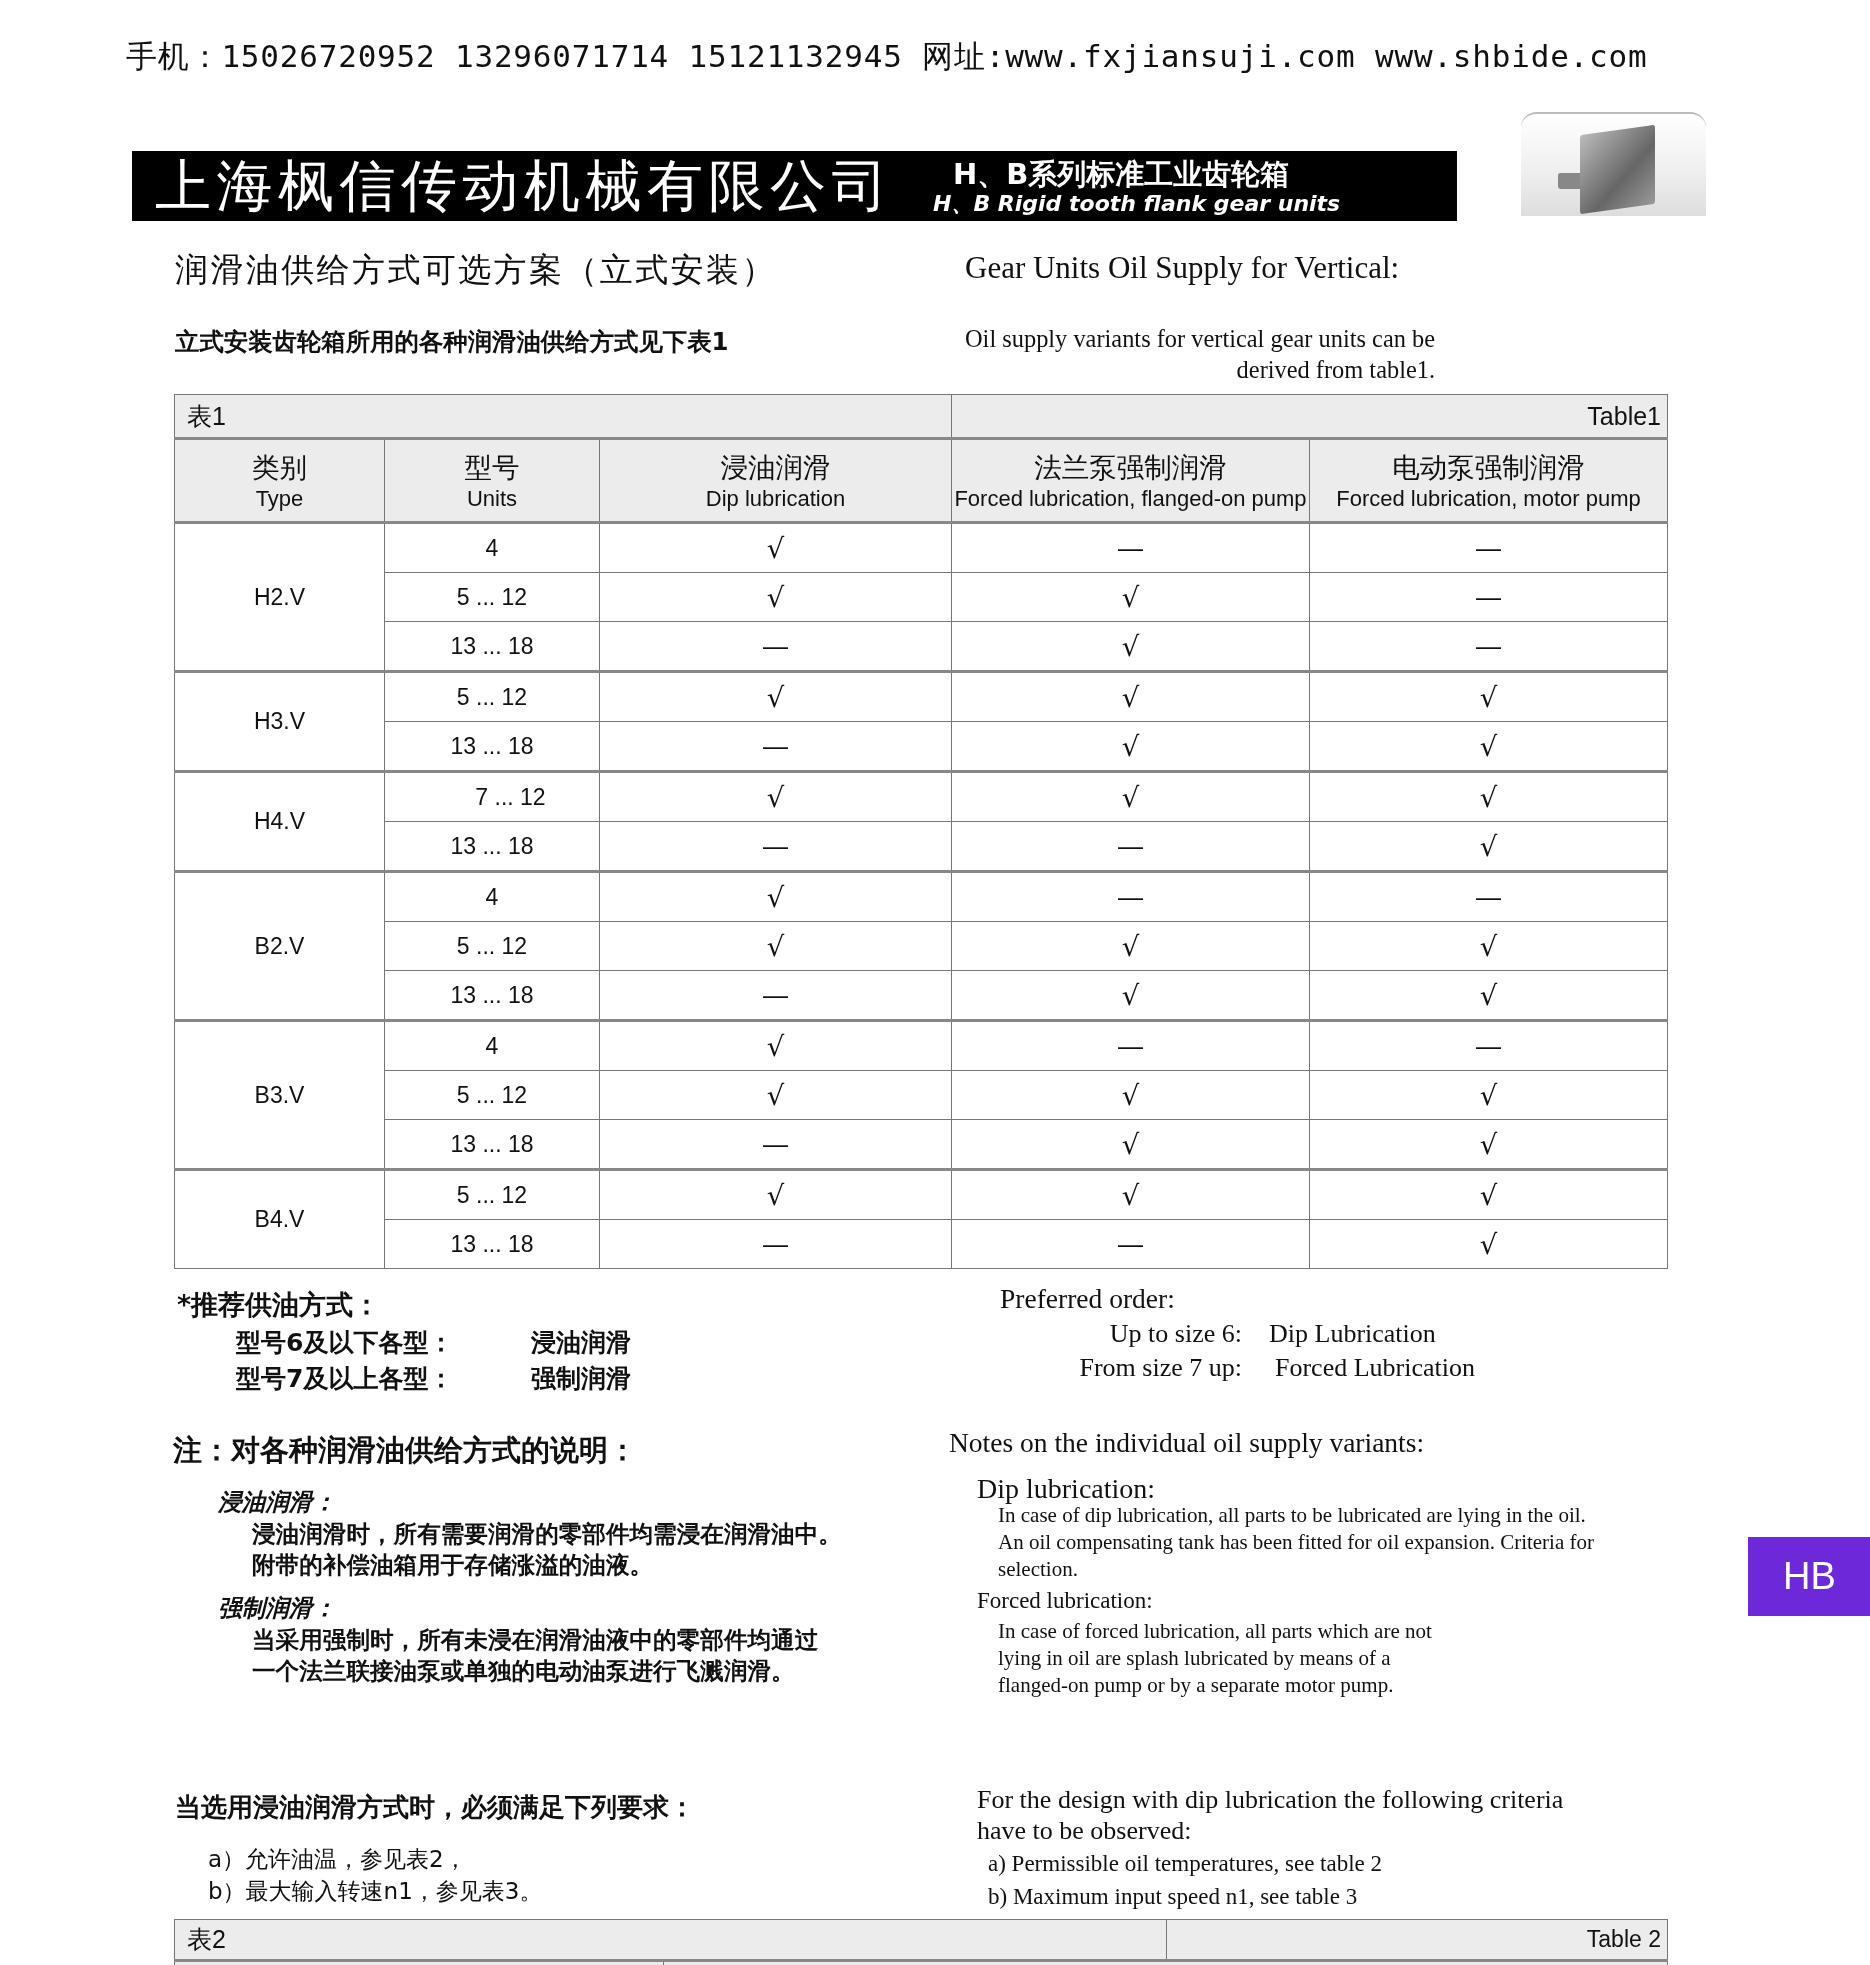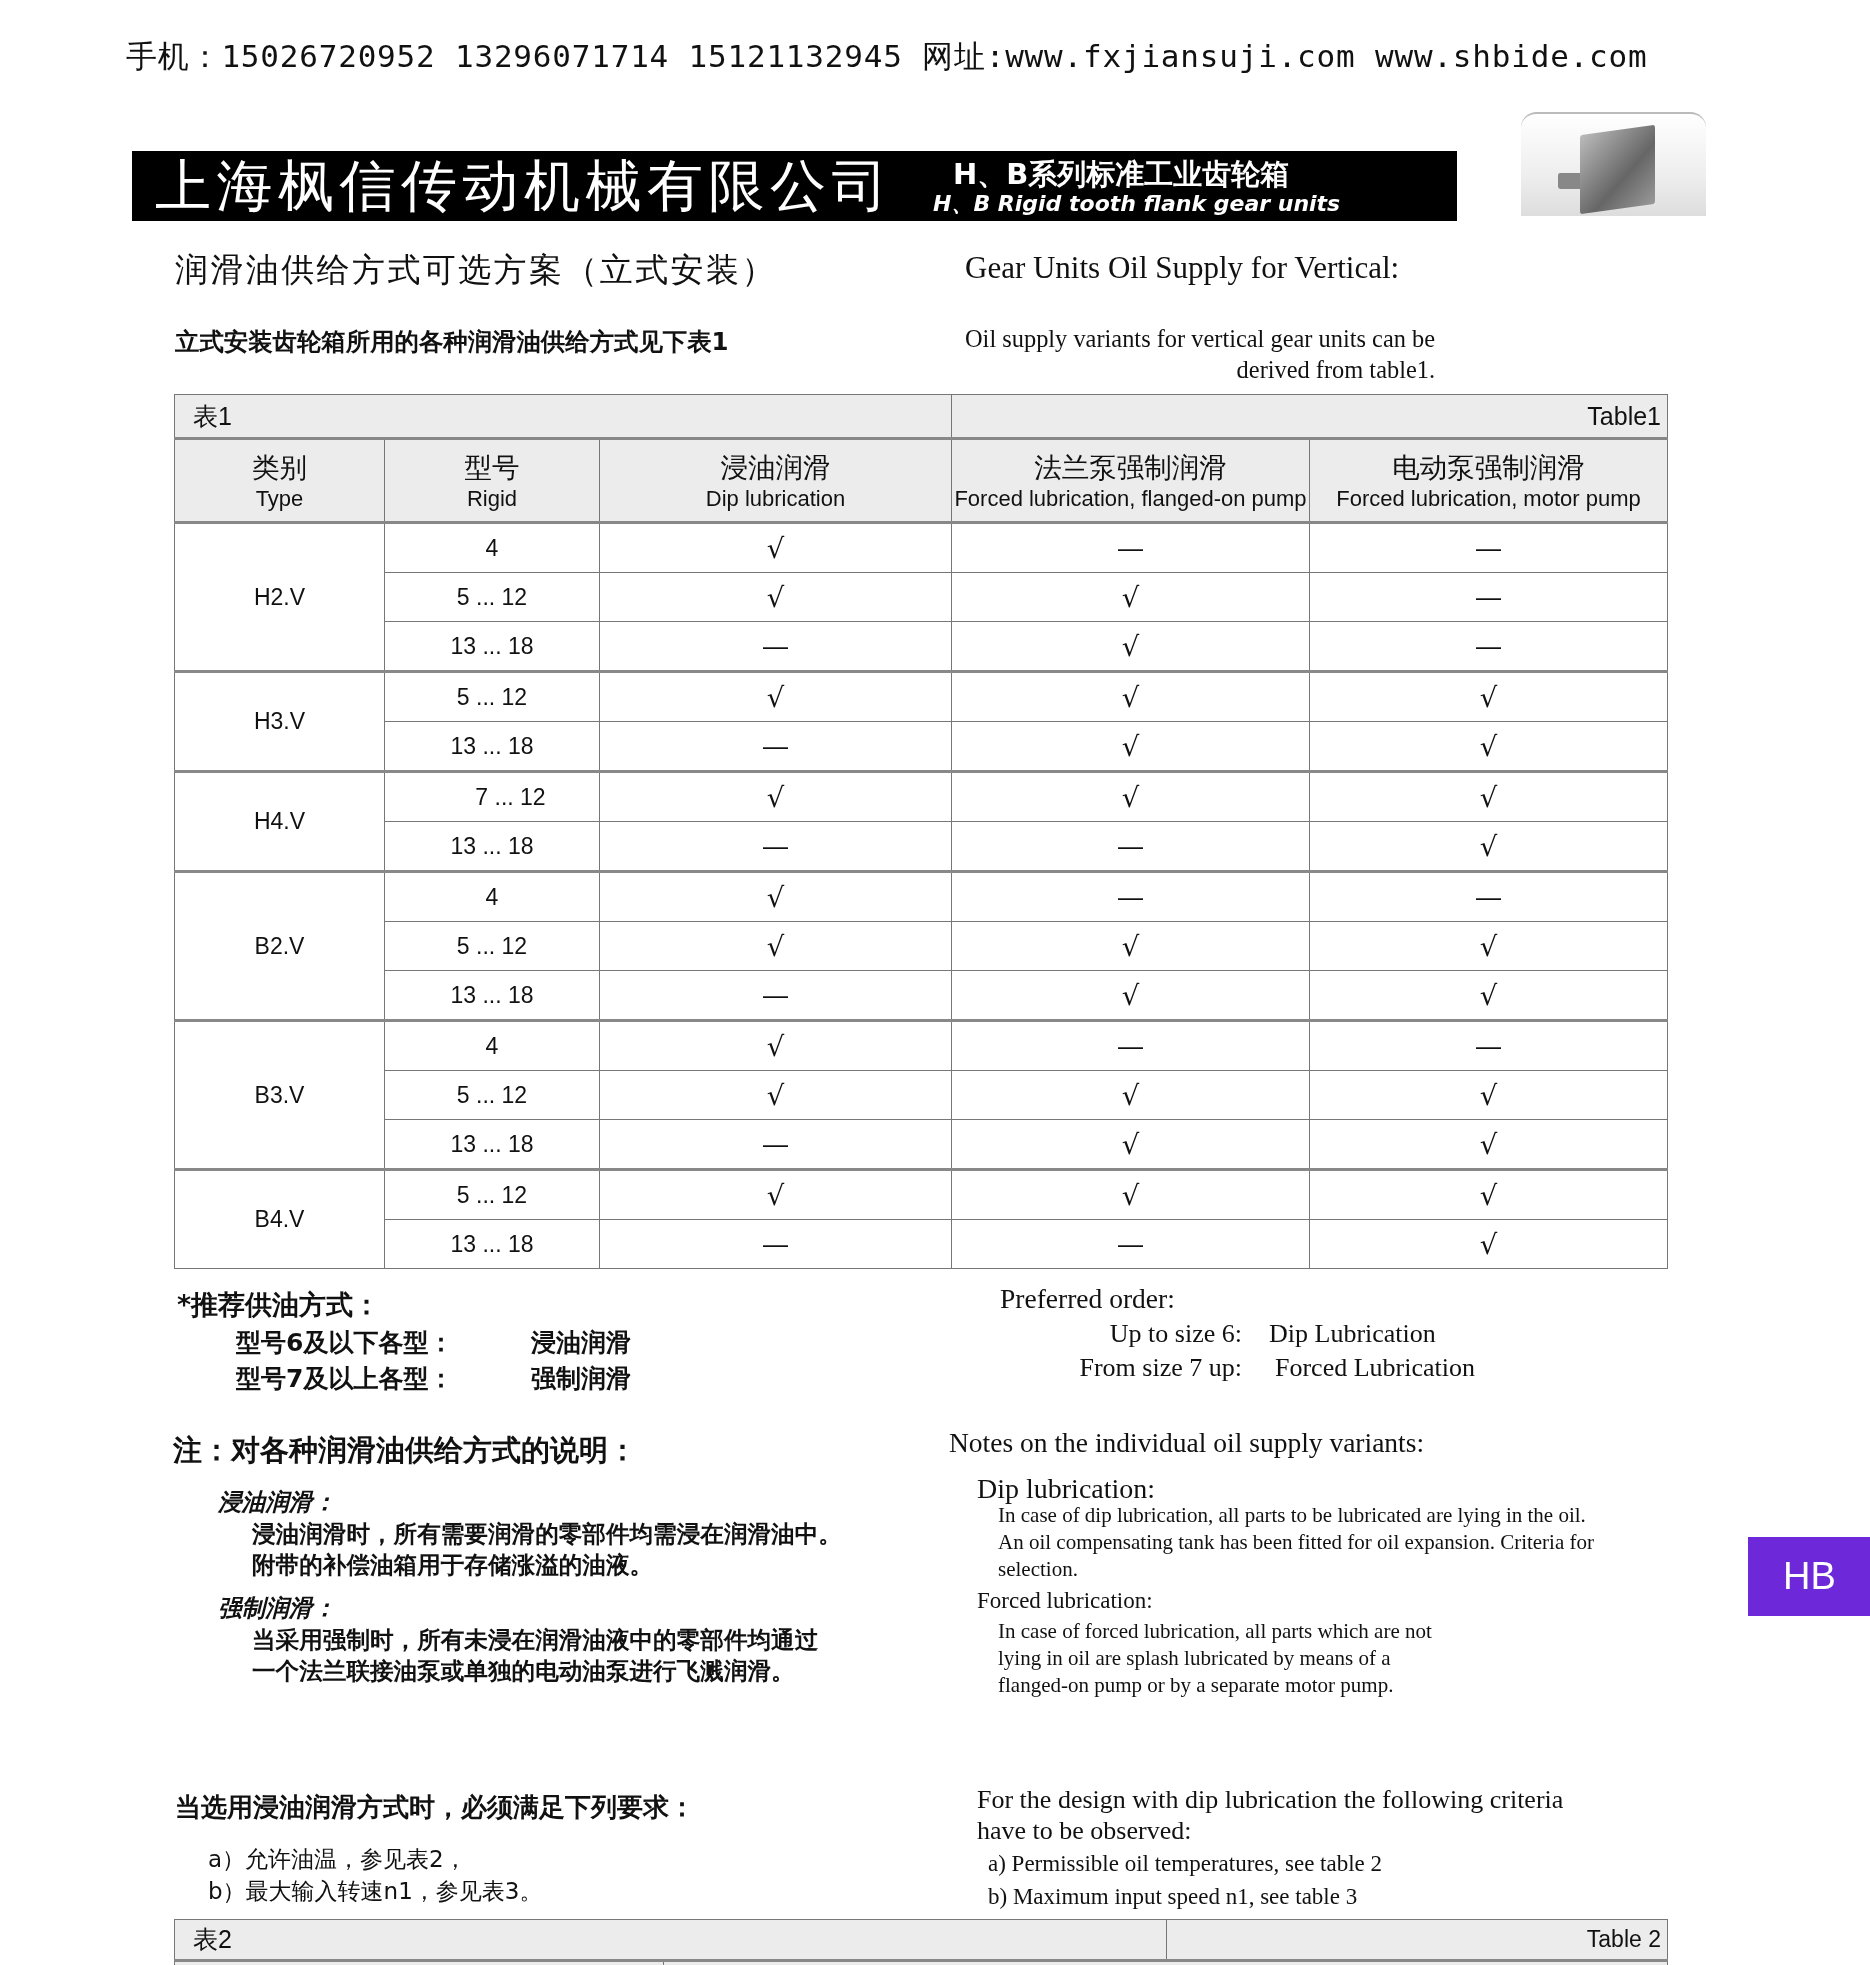--- a/index.html
+++ b/index.html
@@ -19,21 +19,21 @@
   #product-img .shaft { position:absolute; left:37px; top:59px; width:27.5px; height:15.7px; background:#888; border-radius:2.4px; }
 
   .h1cn { font-size:33px; letter-spacing:2.4px; }
   .h1en { font-size:31px; }
   .p-cn { font-size:24.4px; font-weight:bold; }
   .p-en { font-size:24.4px; }
 
   table.t { position:absolute; border-collapse:collapse; font-family:"Liberation Sans", sans-serif; }
   table.t td, table.t th { border:1.2px solid #777; text-align:center; padding:0; }
   table.t .caption-row td { background:#ececec; height:42px; font-size:25px; border-bottom:3.1px solid #888; }
-  table.t .caption-row .cl { text-align:left; padding-left:18px; }
+  table.t .caption-row .cl { text-align:left; padding-left:12px; }
   table.t .caption-row .cr { text-align:right; padding-right:6px; }
   table.t .hdr th { background:#ececec; font-weight:normal; border-bottom:3.1px solid #888; }
   .hdr .cn { font-size:27.5px; display:block; }
   .hdr .en { font-size:22px; display:block; }
 
   #t1 { left:174px; top:394px; width:1494px; }
   #t1 .hdr th { height:81px; }
   #t1 td.cell { height:48px; font-size:23px; }
   #t1 td.type { font-size:23px; }
   .mark-check { font-family:"DejaVu Serif", serif; font-size:27.5px; }
@@ -80,21 +80,21 @@
     <td colspan="3" class="cl">表1</td>
     <td colspan="2" class="cr">Table1</td>
   </tr>
   <tr class="hdr">
     <th>
           <span class="cn">类别</span>
           <span class="en">Type</span>
         </th>
     <th>
           <span class="cn">型号</span>
-          <span class="en">Rigid</span>
+          <span class="en">Units</span>
         </th>
     <th>
           <span class="cn">浸油润滑</span>
           <span class="en">Dip lubrication</span>
         </th>
     <th>
           <span class="cn">法兰泵强制润滑</span>
           <span class="en">Forced lubrication, flanged-on pump</span>
         </th>
     <th>

